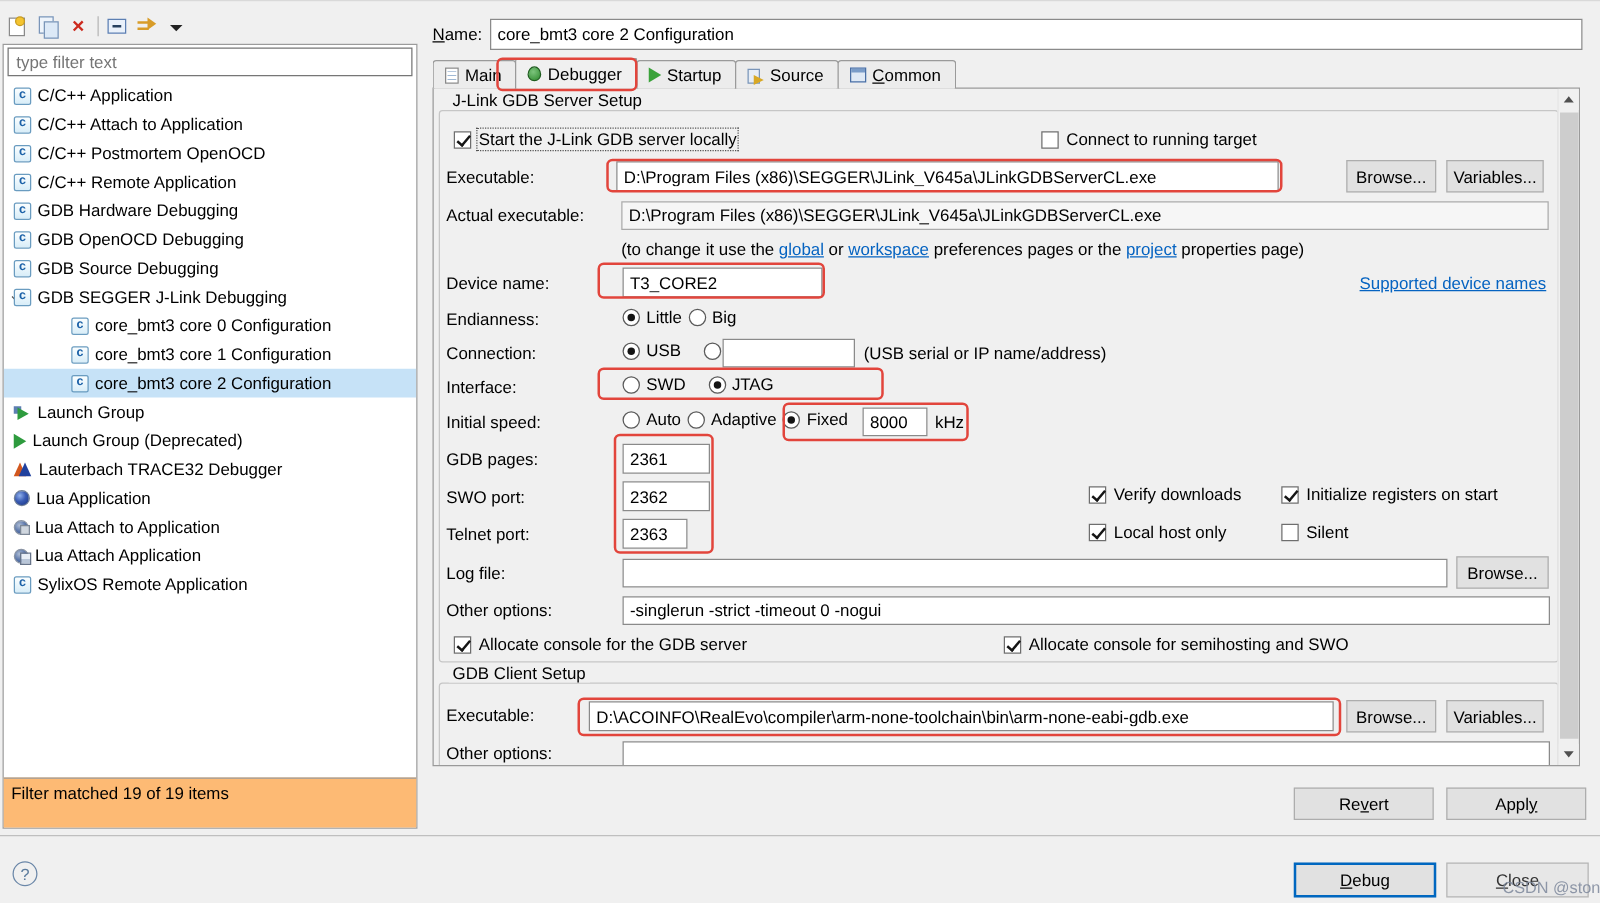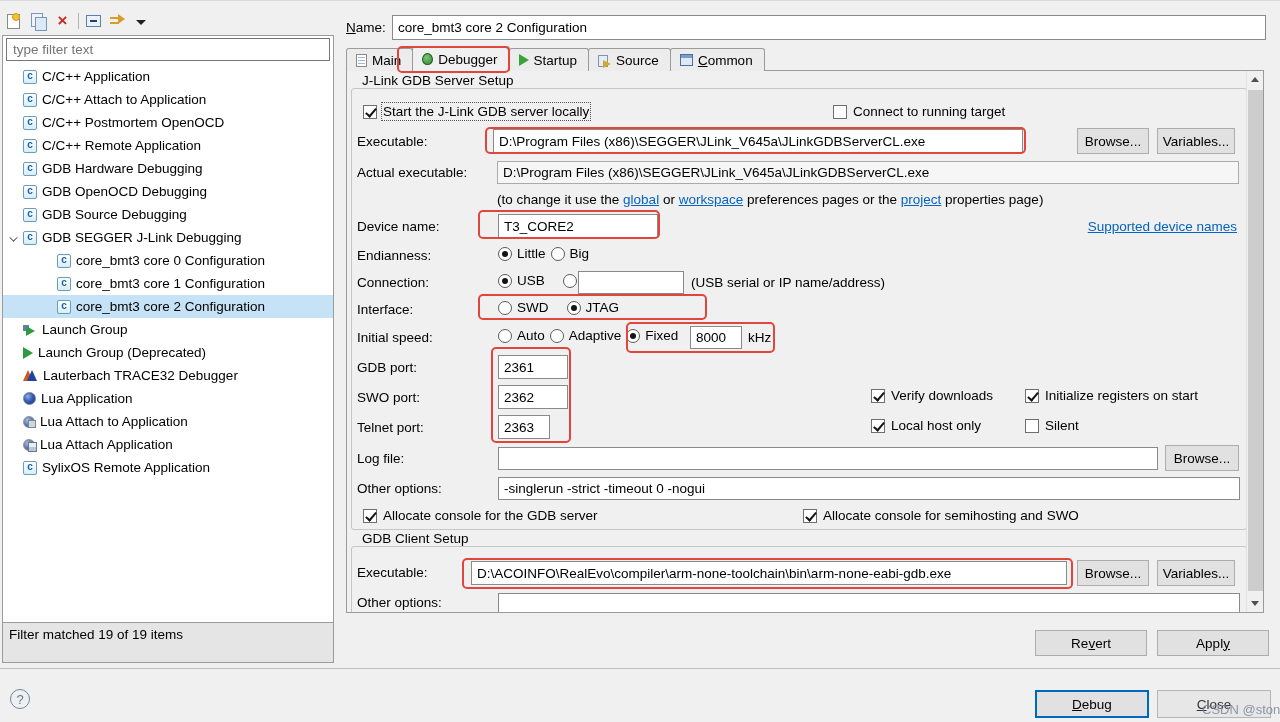--- a/index.html
+++ b/index.html
@@ -26,40 +26,40 @@
   .i-filter::before { content:""; position:absolute; left:0; top:4px; width:9px; height:2px; background:#d89c28; box-shadow:0 5px 0 #d89c28; }
   .i-filter::after { content:""; position:absolute; left:8px; top:1px; border-left:7px solid #d89c28; border-top:5px solid transparent; border-bottom:5px solid transparent; }
   .i-drop { top:5px; }
   .i-drop::after { content:""; position:absolute; left:2px; top:2px; border-top:5px solid #222; border-left:5px solid transparent; border-right:5px solid transparent; }
 
   
   #left-panel { left:2px; top:34px; width:332px; height:628px; background:#fff; border:1px solid #9b9b9b; }
   #filter-input { position:absolute; left:3px; top:2px; width:324px; height:23px; border:1px solid #767676; padding:2px 6px; font:13.5px "Liberation Sans",sans-serif; color:#333; background:#fff; }
   #filter-input::placeholder { color:#757575; }
   #tree { position:absolute; left:0; top:29px; right:0; bottom:25px; overflow:hidden; }
-  .trow { height:23px; display:flex; align-items:center; padding-left:20px; gap:5px; font-size:13.5px; white-space:nowrap; position:relative; cursor:default; }
+  .trow { height:23px; display:flex; align-items:center; padding-left:8px; gap:5px; font-size:13.5px; white-space:nowrap; position:relative; cursor:default; }
   .trow.child { padding-left:54px; }
   .trow.sel { background:#c6e2f7; }
   .chev { position:absolute; left:7px; top:8px; width:7px; height:7px; border-right:1.6px solid #4a4a4a; border-bottom:1.6px solid #4a4a4a; transform:rotate(45deg) scale(.85); }
   .ticon { flex:none; position:relative; }
   .i-c { width:14px; height:14px; border:1px solid #6a9cc0; border-radius:2px; background:linear-gradient(#fbfeff,#d8edf8); }
   .i-c::after { content:"c"; position:absolute; left:0; right:0; top:-1px; text-align:center; font:bold 10px "Liberation Sans",sans-serif; color:#1d62a8; }
   .i-lg { width:14px; height:14px; }
   .i-lg::before { content:""; position:absolute; left:0; top:2px; width:6px; height:6px; background:#5d7fb2; }
   .i-lg::after { content:""; position:absolute; left:3px; top:3px; border-left:9px solid #2e9b3e; border-top:5px solid transparent; border-bottom:5px solid transparent; }
   .i-play { width:0; height:0; border-left:10px solid #2e9b3e; border-top:6px solid transparent; border-bottom:6px solid transparent; }
   .i-t32 { width:15px; height:13px; }
   .i-t32::before { content:""; position:absolute; left:0; top:1px; border-bottom:11px solid #d2571e; border-left:5px solid transparent; border-right:5px solid transparent; }
   .i-t32::after { content:""; position:absolute; left:4px; top:1px; border-bottom:11px solid #20419e; border-left:5px solid transparent; border-right:5px solid transparent; }
   .i-lua { width:13px; height:13px; border-radius:50%; background:radial-gradient(circle at 35% 32%, #8fb0ec 0%, #3a5cb4 45%, #152f80 100%); border:1px solid #6f7f96; }
   .i-lua-s { width:12px; height:12px; border-radius:50%; background:radial-gradient(circle at 35% 32%, #aebdd4 0%, #5b77ab 50%, #2c4a86 100%); border:1px solid #8a94a4; }
   .i-lua-s::after { content:""; position:absolute; right:-2px; bottom:-1px; width:6px; height:6px; background:#cfd6de; border:1px solid #7c8796; }
   .i-lua-r { width:12px; height:12px; border-radius:50%; background:radial-gradient(circle at 35% 32%, #aebdd4 0%, #5b77ab 50%, #2c4a86 100%); border:1px solid #8a94a4; }
   .i-lua-r::after { content:""; position:absolute; right:-3px; bottom:-2px; width:7px; height:8px; background:linear-gradient(#e8eef6 50%, #b9c6d8 50%); border:1px solid #68758a; }
-  #tree-status { position:absolute; left:0; right:0; bottom:0; height:40px; border-top:1px solid #9b9b9b; padding:4px 6px; font-size:13.5px; background:#e5e5e5; }
+  #tree-status { position:absolute; left:0; right:0; bottom:0; height:40px; border-top:1px solid #9b9b9b; padding:4px 6px; font-size:13.5px; background:#fdba74; }
 
   
   #right-panel { left:340px; top:8px; width:932px; height:656px; }
   .lbl { font-size:13.5px; white-space:nowrap; }
   .txt { border:1px solid #8a8a8a; background:#fff; font:13.5px "Liberation Sans",sans-serif; padding:2px 5px; width:100%; height:100%; }
   .txt.ro { background:#f6f6f6; border-color:#aaaaaa; }
   #name-input-wrap { left:52px; top:6px; width:874px; height:25px; }
 
   
   #tabbar { left:6px; top:38px; height:24px; display:flex; align-items:flex-end; }
@@ -299,21 +299,21 @@
       <span class="radio"></span>
         <span>Auto</span>
       <span class="radio"></span>
         <span>Adaptive</span>
       <span class="radio on"></span>
         <span>Fixed</span>
     </div>
     <span class="abs" style="left:343px;top:255px;width:52px;height:23px;"><input class="txt" value="8000" style=""></span>
     <span class="abs lbl" style="left:401px;top:259px;">kHz</span>
 
-    <span class="abs lbl" style="left:10px;top:289px;">GDB port:</span>
+    <span class="abs lbl" style="left:10px;top:289px;">GDB pages:</span>
     <span class="abs" style="left:151px;top:284px;width:70px;height:24px;"><input class="txt" value="2361" style=""></span>
     <span class="abs lbl" style="left:10px;top:319px;">SWO port:</span>
     <span class="abs" style="left:151px;top:314px;width:70px;height:24px;"><input class="txt" value="2362" style=""></span>
     <span class="abs lbl" style="left:10px;top:349px;">Telnet port:</span>
     <span class="abs" style="left:151px;top:344px;width:52px;height:24px;"><input class="txt" value="2363" style=""></span>
 
     <div class="abs cbrow" style="left:524px;top:317px;">
       <span class="cb on"></span>
       <span>Verify downloads</span>
     </div>

